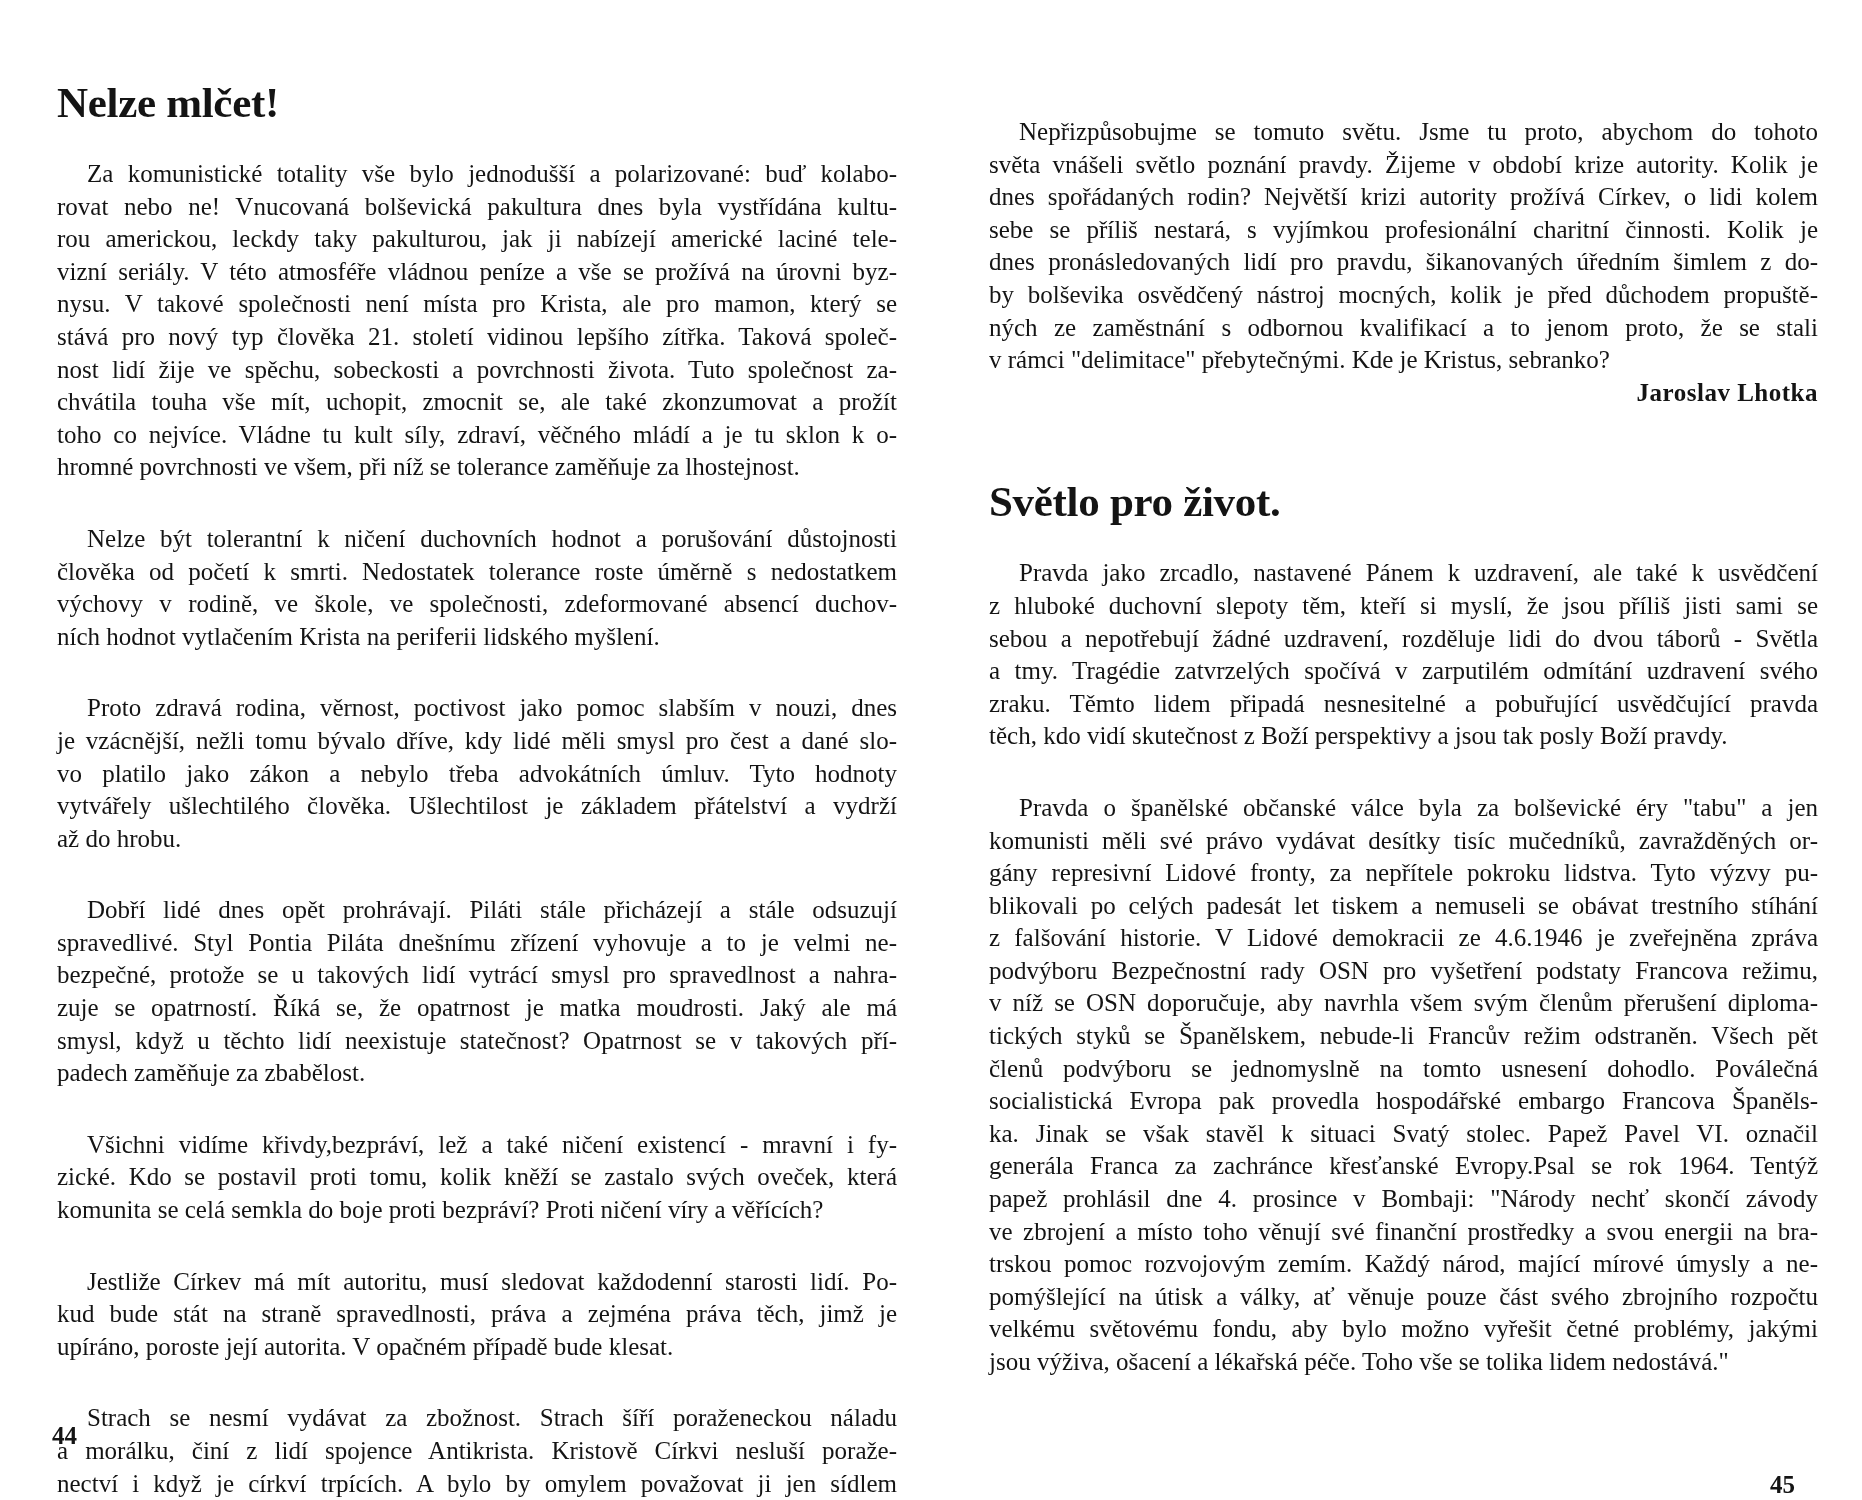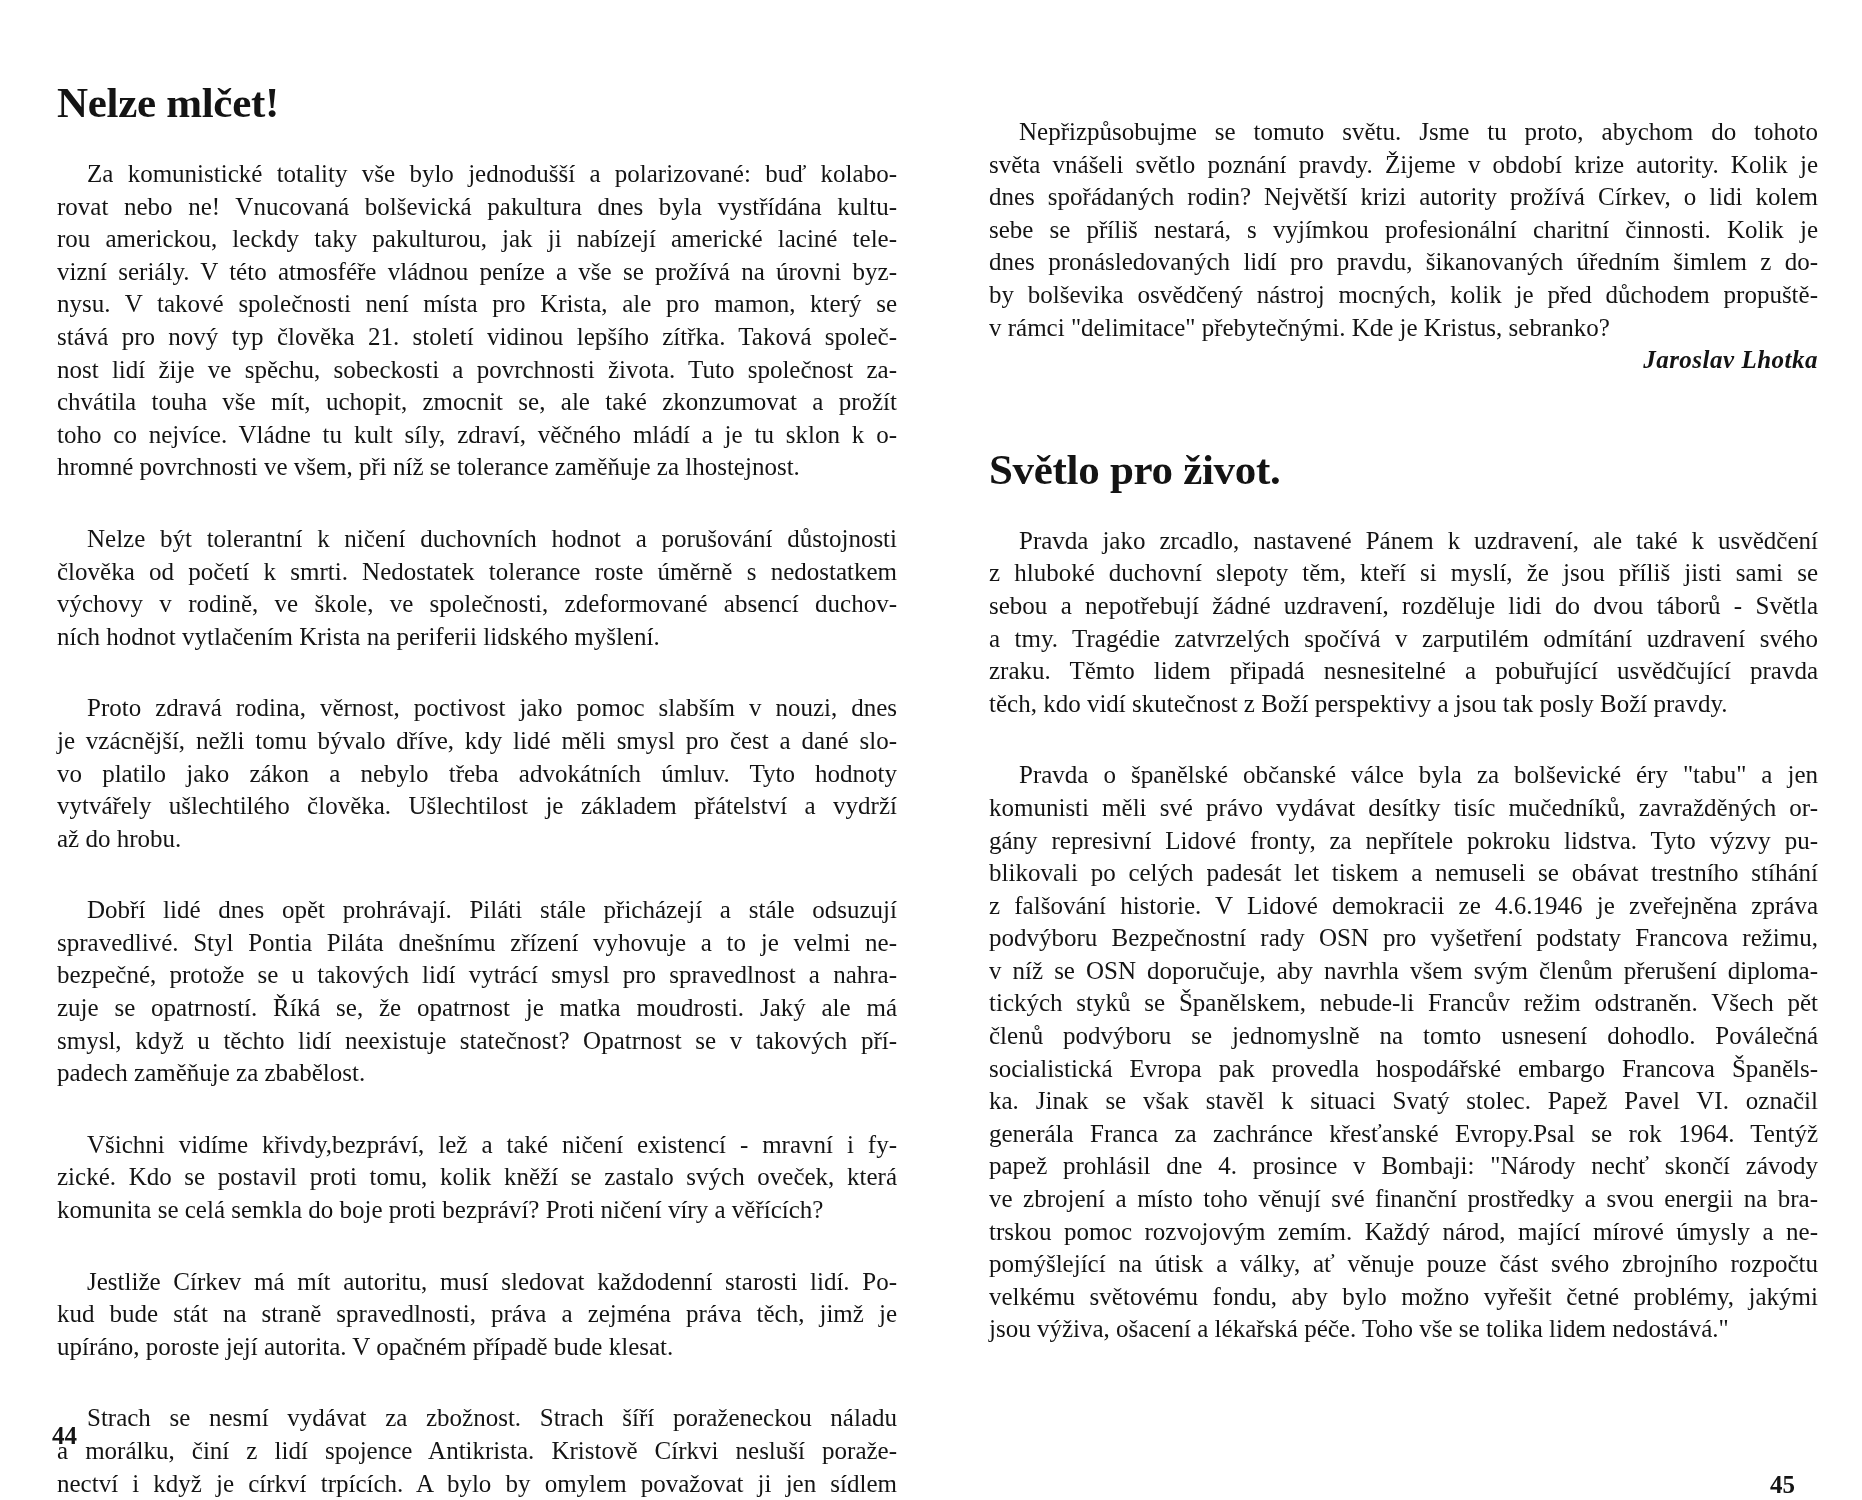--- a/index.html
+++ b/index.html
@@ -10,21 +10,21 @@
   .page-right { left: 931px; width: 931px; }
   .col { position: absolute; }
   .page-left .col { left: 57px; width: 840px; top: 84px; }
   .page-right .col { left: 58px; width: 829px; top: 80px; }
   .title { font-weight: bold; font-size: 43px; line-height: 38px; margin: 0; letter-spacing: -0.3px; }
   .line { font-size: 25px; line-height: 32.6px; height: 32.6px; white-space: nowrap;
           text-align: justify; text-align-last: justify; overflow: visible; transform-origin: left; }
   .line.last { text-align-last: left; }
   .line.indent { text-indent: 30px; margin-top: 36px; }
   .para-gap { height: 3px; }
-  .author { font-size: 25px; line-height: 32.6px; font-style: italic; font-weight: bold;
+  .author { font-size: 25px; line-height: 32.6px; font-weight: bold;
             text-align: right; letter-spacing: 0.5px; }
   .pagenum { position: absolute; font-weight: bold; font-size: 25px; }
   .page-left .pagenum { left: 52px; top: 1422px; }
   .page-right .pagenum { left: 839px; top: 1427px; margin-top: 44px; }
   .gap-title2 { height: 74px; }
 </style>
 </head>
 <body>
 
 <div class="page page-left">
@@ -94,20 +94,21 @@
 
 <div class="page page-right">
   <div class="col">
     <div id="right-intro">
         <div class="line indent">Nepřizpůsobujme se tomuto světu. Jsme tu proto, abychom do tohoto</div>
         <div class="line">světa vnášeli světlo poznání pravdy. Žijeme v období krize autority. Kolik je</div>
         <div class="line">dnes spořádaných rodin? Největší krizi autority prožívá Církev, o lidi kolem</div>
         <div class="line">sebe se příliš nestará, s vyjímkou profesionální charitní činnosti. Kolik je</div>
         <div class="line">dnes pronásledovaných lidí pro pravdu, šikanovaných úředním šimlem z do-</div>
         <div class="line">by bolševika osvědčený nástroj mocných, kolik je před důchodem propuště-</div>
+        <div class="line">ných ze zaměstnání s odbornou kvalifikací a to jenom proto, že se stali</div>
         <div class="line last">v rámci "delimitace" přebytečnými. Kde je Kristus, sebranko?</div>
       </div>
     <div class="author">Jaroslav Lhotka</div>
     <div class="gap-title2"></div>
     <h1 class="title">Světlo pro život.</h1>
     <div id="right-paras">
         <div>
           <div class="line indent">Pravda jako zrcadlo, nastavené Pánem k uzdravení, ale také k usvědčení</div>
           <div class="line">z hluboké duchovní slepoty těm, kteří si myslí, že jsou příliš jisti sami se</div>
           <div class="line">sebou a nepotřebují žádné uzdravení, rozděluje lidi do dvou táborů - Světla</div>

